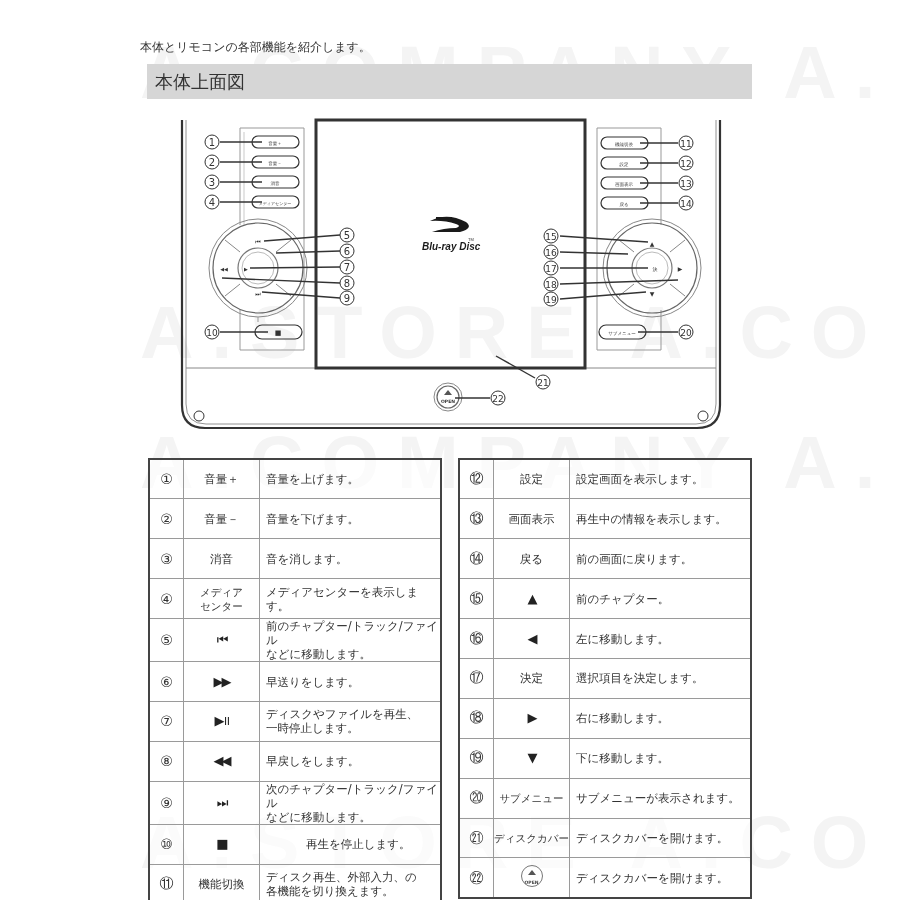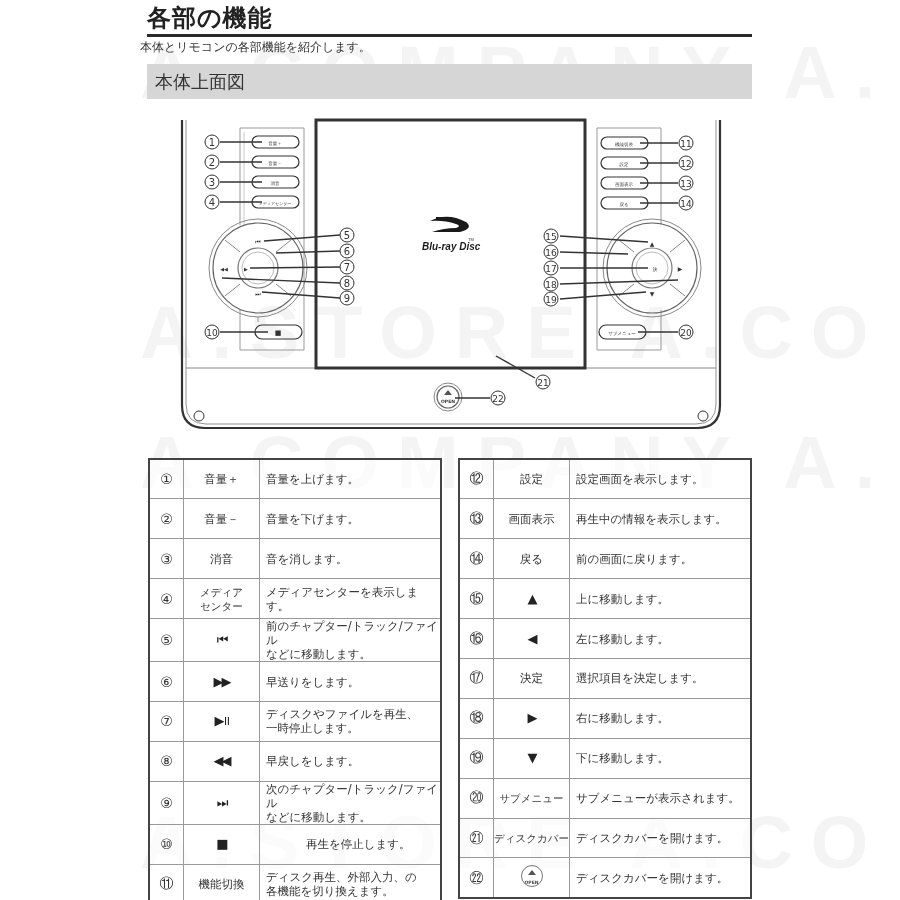--- a/index.html
+++ b/index.html
@@ -34,23 +34,20 @@
 
 <div class="watermark">
   <div style="left:140px; top:30px;">A.COMPANY A.</div>
   <div style="left:140px; top:290px;">A.STORE A.CO</div>
   <div style="left:140px; top:420px;">A.COMPANY A.</div>
   <div style="left:140px; top:800px;">A.STORE A.CO</div>
 </div>
 
 <div class="page">
 
-  <div class="h1">
-    <span>各部の機能</span>
-  </div>
   <div class="intro">本体とリモコンの各部機能を紹介します。</div>
   <div class="band">
     <span>本体上面図</span>
   </div>
 
   <svg class="diagram" viewBox="0 0 900 450" width="900" height="450">
     <g fill="none" stroke="#333" font-family="DejaVu Sans, sans-serif">
 
       <path d="M182,120 L182,405 Q182,428 205,428 L697,428 Q720,428 720,405 L720,120" stroke-width="2.2"></path>
       <path d="M186,120 L186,404 Q186,424 206,424 L696,424 Q716,424 716,404 L716,120" stroke-width="0.8" stroke="#777"></path>
@@ -286,21 +283,21 @@
           <td class="desc"><span style="white-space: pre-line;">再生中の情報を表示します。</span></td>
         </tr>
         <tr style="height: 39.9px;">
           <td class="num"><span style="font-size: 14px;">⑭</span></td>
           <td class="name"><span style="white-space: pre-line;">戻る</span></td>
           <td class="desc"><span style="white-space: pre-line;">前の画面に戻ります。</span></td>
         </tr>
         <tr style="height: 39.9px;">
           <td class="num"><span style="font-size: 14px;">⑮</span></td>
           <td class="name"><span class="sym" style="white-space: pre-line;">▲</span></td>
-          <td class="desc"><span style="white-space: pre-line;">上に移動します。</span></td>
+          <td class="desc"><span style="white-space: pre-line;">前のチャプター。</span></td>
         </tr>
         <tr style="height: 39.9px;">
           <td class="num"><span style="font-size: 14px;">⑯</span></td>
           <td class="name"><span class="sym" style="white-space: pre-line;">◀</span></td>
           <td class="desc"><span style="white-space: pre-line; margin-top: 8px;">左に移動します。</span></td>
         </tr>
         <tr style="height: 39.9px;">
           <td class="num"><span style="font-size: 14px;">⑰</span></td>
           <td class="name"><span style="white-space: pre-line;">決定</span></td>
           <td class="desc"><span style="white-space: pre-line;">選択項目を決定します。</span></td>

